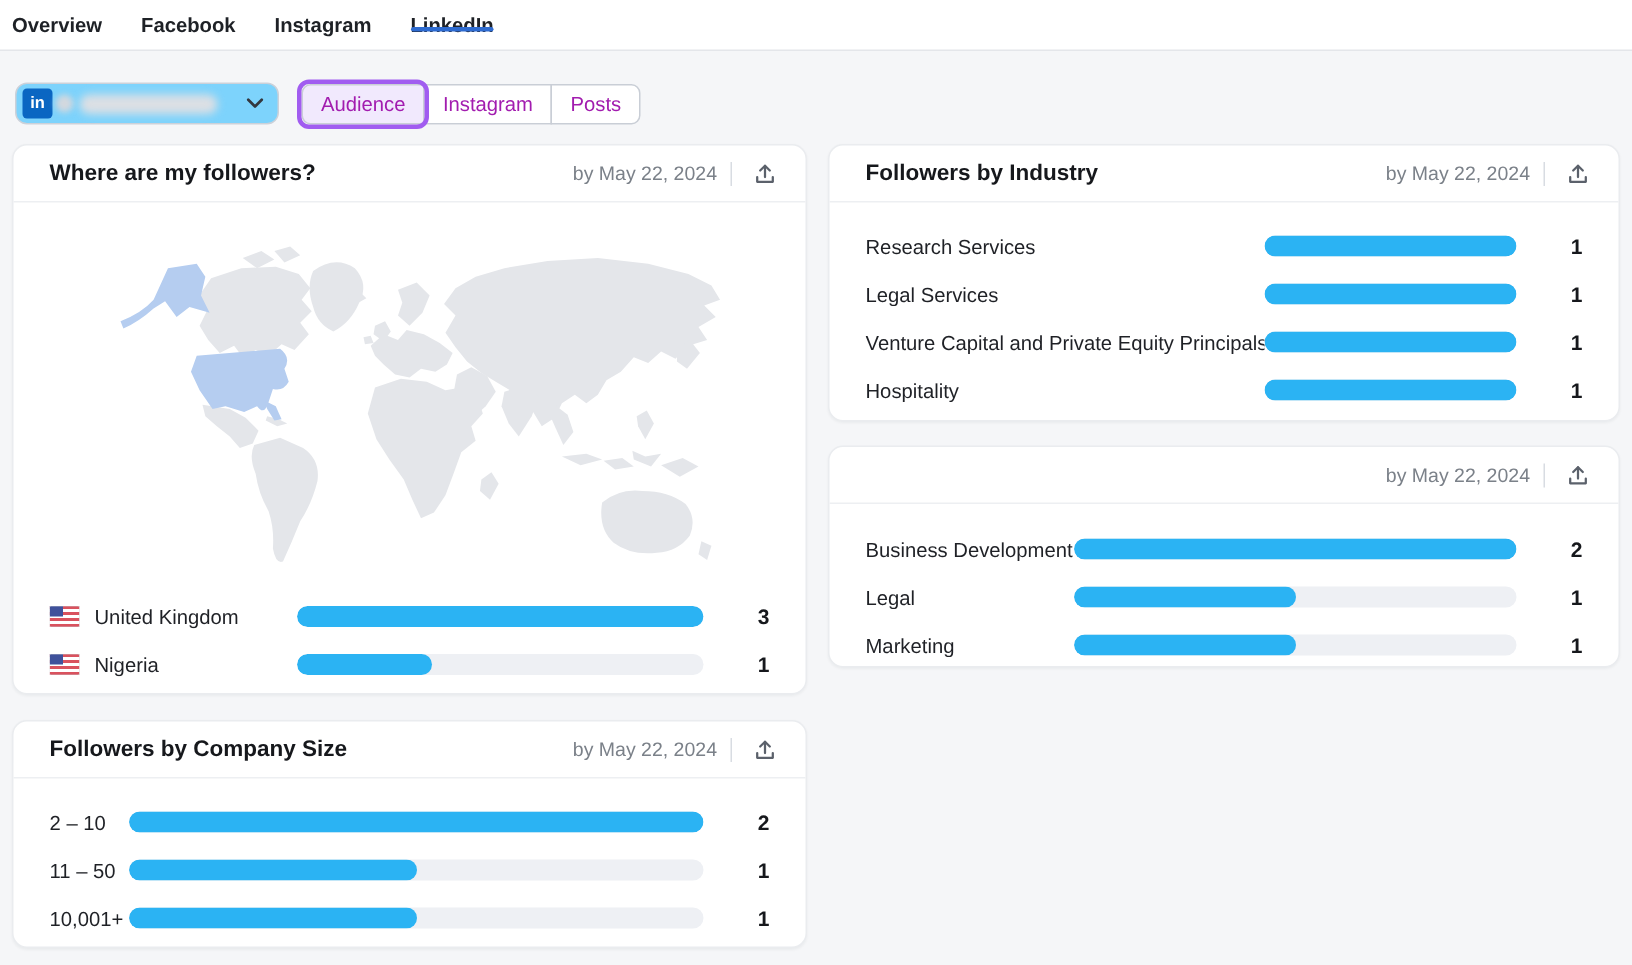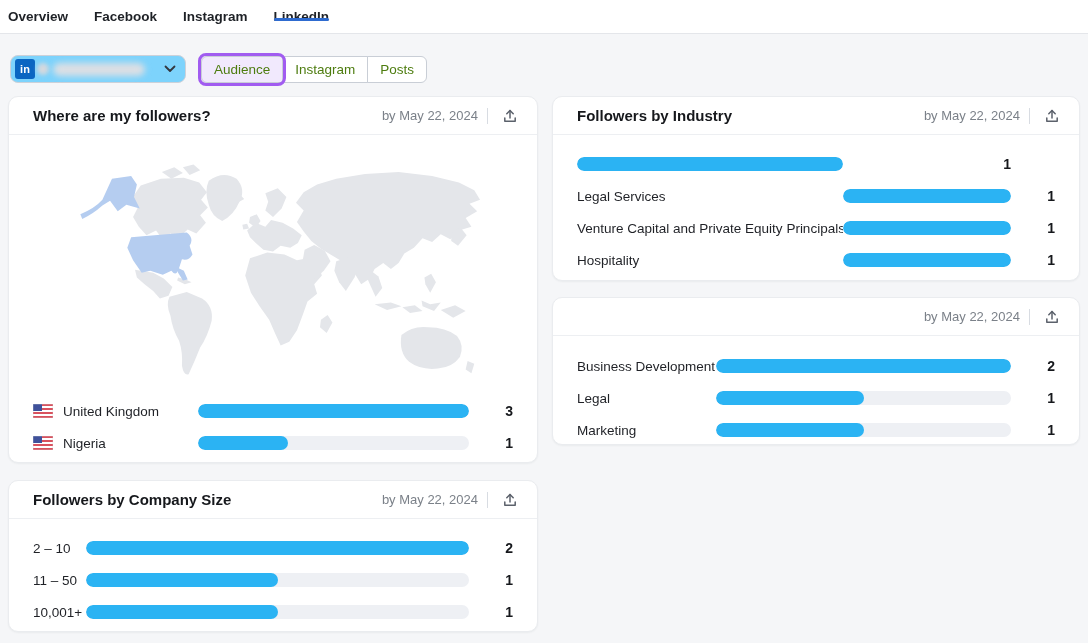--- a/index.html
+++ b/index.html
@@ -40,21 +40,21 @@
     display:flex; align-items:center; justify-content:center; line-height:1;
   }
   .blur-dot { width:12px; height:12px; border-radius:50%; background:#d4d8de; filter:blur(2px); margin-left:2px; }
   .blur-blob { width:92px; height:13px; border-radius:7px; background:#dcdfe4; filter:blur(3px); margin-left:4px; }
   .chev { margin-left:auto; display:flex; }
 
   .seg { display:flex; margin-left:15px; }
   .seg-btn {
     position:relative; height:27px; padding:0 12px;
     background:#fff; border:1px solid #c9ced6; margin-left:-1px;
-    font-family:inherit; font-size:13.5px; color:#4d7c0f;
+    font-family:inherit; font-size:13.5px; color:#a21caf;
     display:flex; align-items:center; cursor:pointer;
   }
   .seg-btn:first-child { border-radius:6px 0 0 6px; margin-left:0; }
   .seg-btn:last-child { border-radius:0 6px 6px 0; }
   .seg-btn.hl { background:#f1e9fd; z-index:2; }
   .seg-btn.hl::after {
     content:""; position:absolute; left:-4px; right:-4px; top:-4px; bottom:-4px;
     border:3px solid #a15cf0; border-radius:8px; pointer-events:none;
   }
 
@@ -232,20 +232,23 @@
           <svg width="16" height="16" viewBox="0 0 16 16" fill="none" stroke="#5b616b" stroke-width="1.5" stroke-linecap="round" stroke-linejoin="round">
             <path d="M8 2.5 V10"></path>
             <path d="M4.8 5.7 L8 2.5 L11.2 5.7"></path>
             <path d="M2.8 10 V13.2 H13.2 V10"></path>
           </svg>
         </button>
     </span>
   </div>
   <div class="rows">
       <div class="row">
+        <span class="row-label">
+          <span>Research Services</span>
+        </span>
         <span class="row-track">
           <span class="row-fill" style="width: 100%;"></span>
         </span>
         <span class="row-value">1</span>
       </div>
       <div class="row">
         <span class="row-label">
           <span>Legal Services</span>
         </span>
         <span class="row-track">

